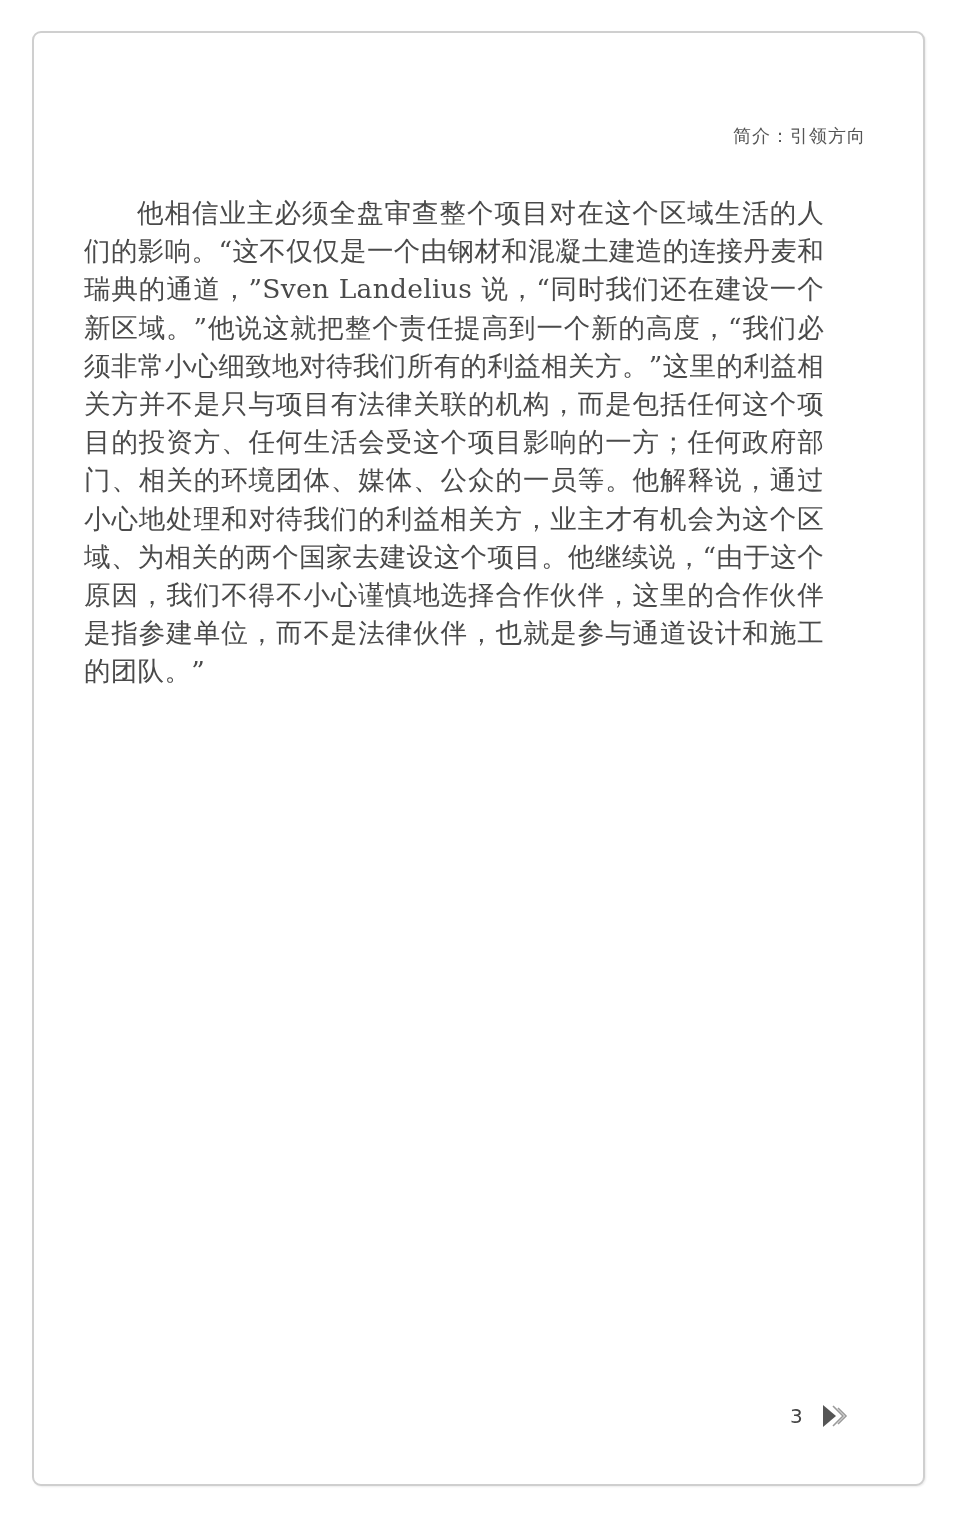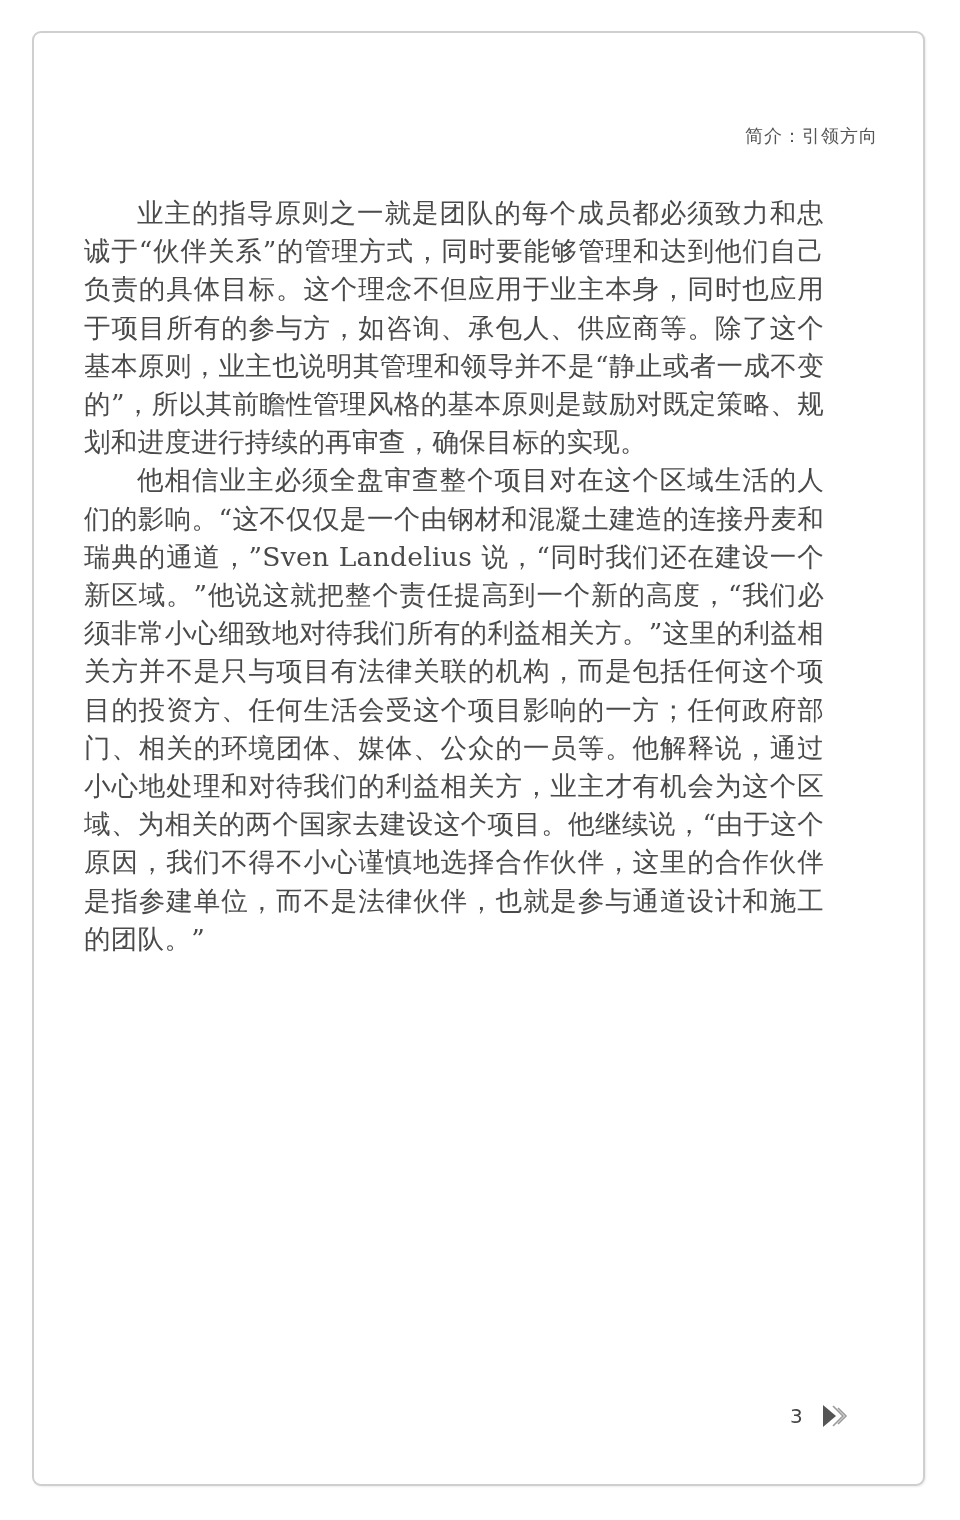--- a/index.html
+++ b/index.html
@@ -8,21 +8,21 @@
       overflow: hidden;
       font-family: "DejaVu Serif", "Liberation Serif", serif;
     }
     .page {
       position: absolute; left: 32px; top: 31px; width: 893px; height: 1455px;
       border: 2px solid #cfcfcf; border-radius: 9px; box-sizing: border-box;
       background: #ffffff;
       box-shadow: 1px 1px 2px rgba(0,0,0,0.08);
     }
     .running-header {
-      position: absolute; right: 82px; top: 124px;
+      position: absolute; right: 94px; top: 124px;
       font-family: "DejaVu Sans", "Liberation Sans", sans-serif;
       font-size: 18px; color: #555; letter-spacing: 1px;
     }
     .body-text {
       position: absolute; left: 84px; top: 194px; width: 740px;
       font-size: 26.5px; line-height: 38.2px; color: #4a4a4a;
       text-align: justify; letter-spacing: 0.3px;
     }
     .body-text p { margin: 0; text-indent: 2em; }
     .footer {
@@ -33,21 +33,20 @@
     .next-icon { width: 28px; height: 26px; display: inline-block; }
   </style>
 </head>
 <body>
 
 <div class="page"></div>
 
 <div class="running-header">简介：引领方向</div>
 
 <div class="body-text">
-  <p>业主的指导原则之一就是团队的每个成员都必须致力和忠诚于“伙伴关系”的管理方式，同时要能够管理和达到他们自己负责的具体目标。这个理念不但应用于业主本身，同时也应用于项目所有的参与方，如咨询、承包人、供应商等。除了这个基本原则，业主也说明其管理和领导并不是“静止或者一成不变的”，所以其前瞻性管理风格的基本原则是鼓励对既定策略、规划和进度进行持续的再审查，确保目标的实现。</p>
   <p>他相信业主必须全盘审查整个项目对在这个区域生活的人们的影响。“这不仅仅是一个由钢材和混凝土建造的连接丹麦和瑞典的通道，”Sven Landelius 说，“同时我们还在建设一个新区域。”他说这就把整个责任提高到一个新的高度，“我们必须非常小心细致地对待我们所有的利益相关方。”这里的利益相关方并不是只与项目有法律关联的机构，而是包括任何这个项目的投资方、任何生活会受这个项目影响的一方；任何政府部门、相关的环境团体、媒体、公众的一员等。他解释说，通过小心地处理和对待我们的利益相关方，业主才有机会为这个区域、为相关的两个国家去建设这个项目。他继续说，“由于这个原因，我们不得不小心谨慎地选择合作伙伴，这里的合作伙伴是指参建单位，而不是法律伙伴，也就是参与通道设计和施工的团队。”</p>
 </div>
 
 <div class="footer">
   <span class="page-number">3</span>
   <span class="next-icon">
     <svg width="28" height="26" viewBox="0 0 28 26">
       <polygon points="2,2 15,13 2,24" fill="#555555"></polygon>
       <polyline points="12,3 22,13 12,23" fill="none" stroke="#9a9a9a" stroke-width="1.6"></polyline>
       <polyline points="17,5 25,13 17,21" fill="none" stroke="#9a9a9a" stroke-width="1.6"></polyline>

